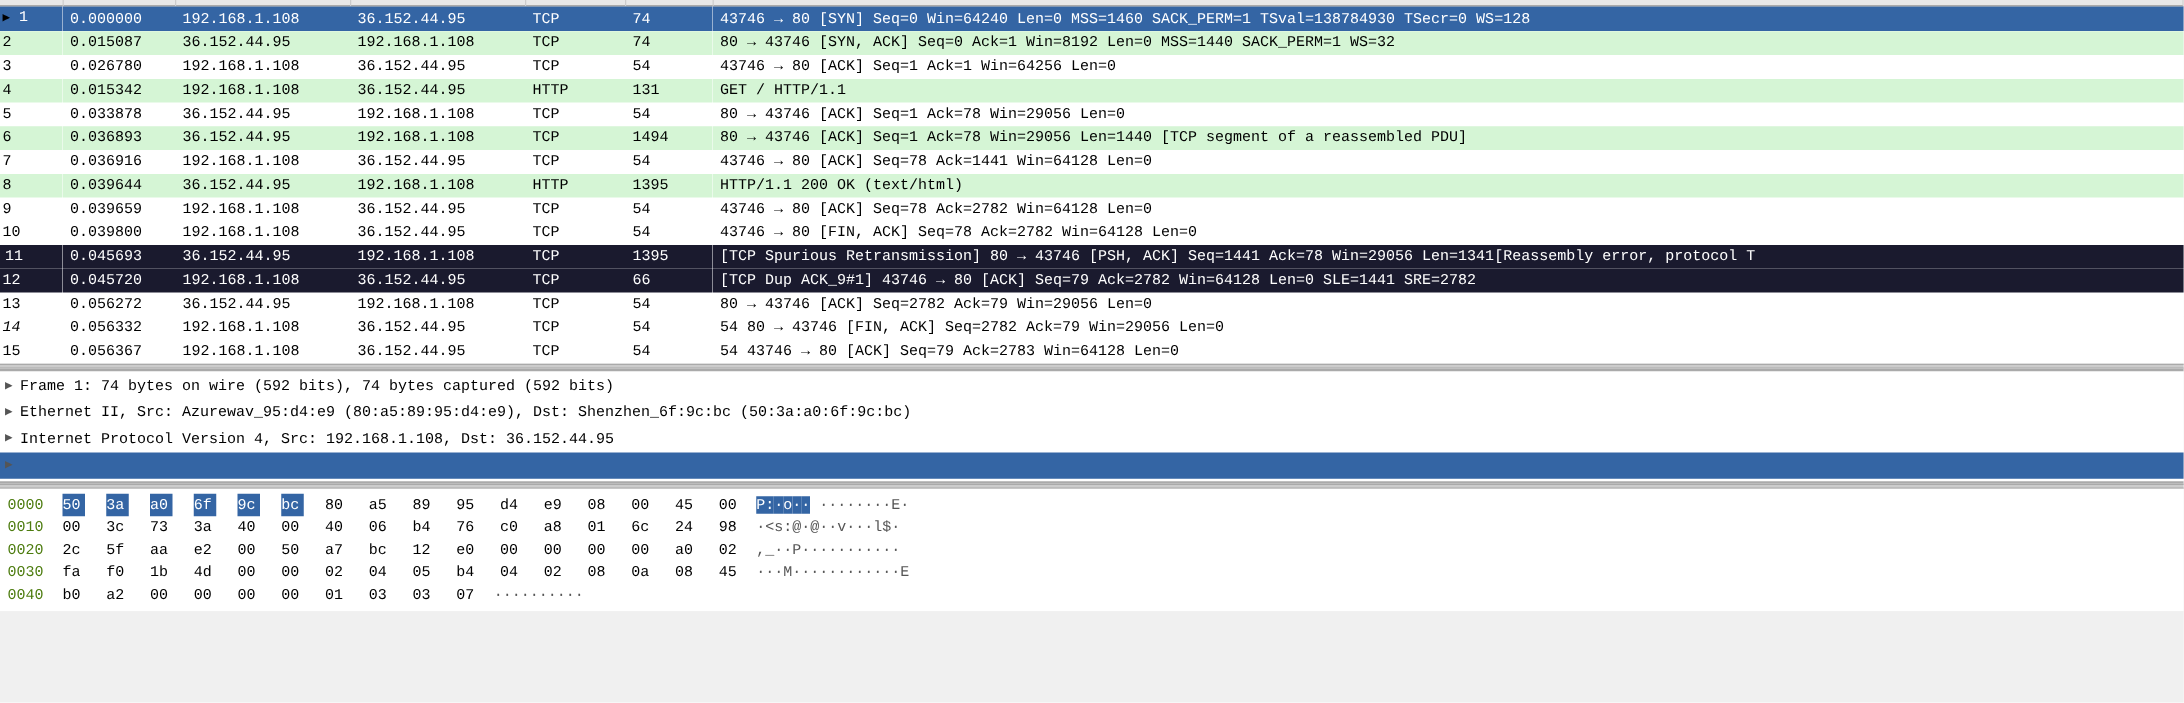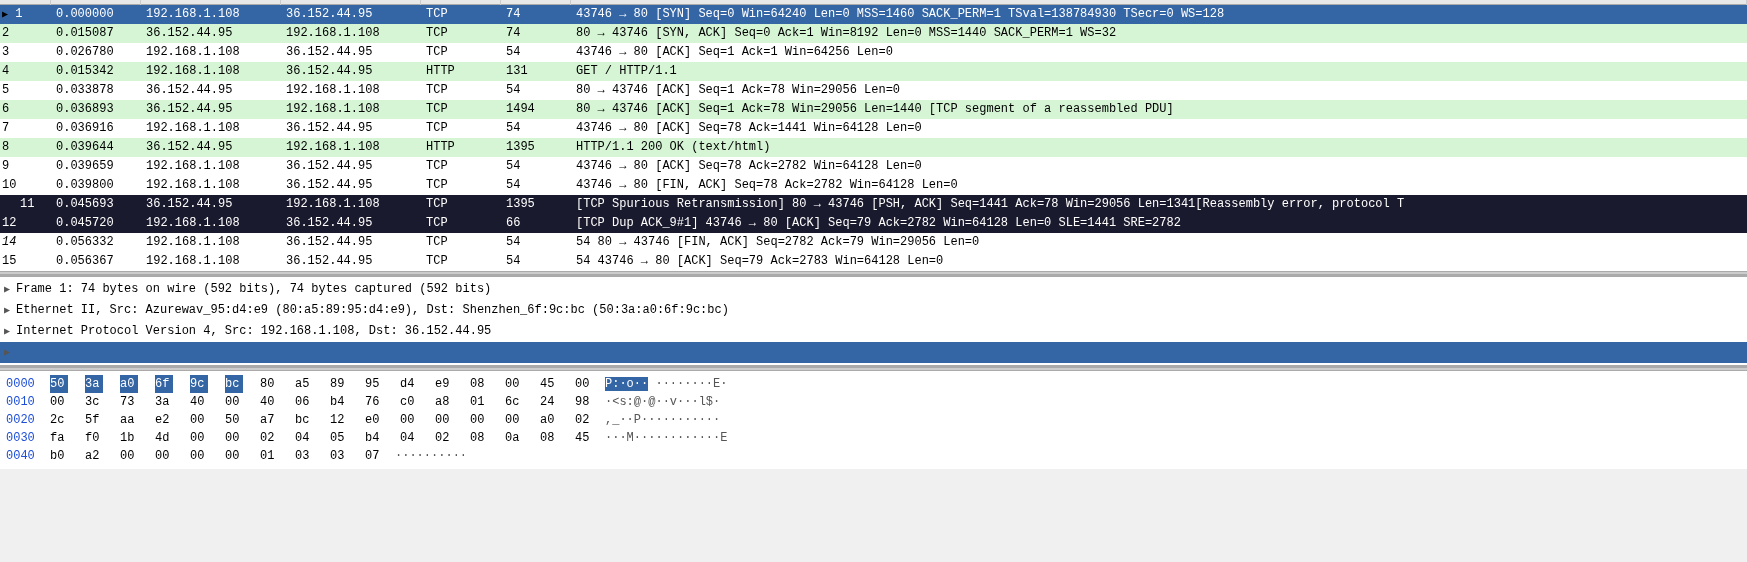--- a/index.html
+++ b/index.html
@@ -85,21 +85,21 @@
       padding: 4px 6px;
       font-size: 12px;
       line-height: 18px;
     }
     .hex-row {
       display: flex;
       align-items: baseline;
       gap: 8px;
     }
     .hex-offset {
-      color: #1d4ed8;
+      color: #4d7c0f;
       width: 36px;
       flex-shrink: 0;
     }
     .hex-bytes {
       display: flex;
       gap: 17px;
       flex-wrap: nowrap;
     }
     .hex-byte {
       display: inline-block;
@@ -227,36 +227,45 @@
         <tr class="row-white">
           <td style="padding-left: 2px;">  10</td>
           <td>0.039800</td>
           <td>192.168.1.108</td>
           <td>36.152.44.95</td>
           <td>TCP</td>
           <td>54</td>
           <td style="overflow: hidden; text-overflow: ellipsis; max-width: 900px;">43746 → 80 [FIN, ACK] Seq=78 Ack=2782 Win=64128 Len=0</td>
         </tr>
         <tr class="row-selected-dark">
-          <td style="padding-left: 20px;">  11</td>
+          <td style="padding-left: 4px;">  11</td>
           <td>0.045693</td>
           <td>36.152.44.95</td>
           <td>192.168.1.108</td>
           <td>TCP</td>
           <td>1395</td>
           <td style="overflow: hidden; text-overflow: ellipsis; max-width: 900px;">[TCP Spurious Retransmission] 80 → 43746 [PSH, ACK] Seq=1441 Ack=78 Win=29056 Len=1341[Reassembly error, protocol T</td>
         </tr>
         <tr class="row-selected-dark">
           <td style="padding-left: 2px;">  12</td>
           <td>0.045720</td>
           <td>192.168.1.108</td>
           <td>36.152.44.95</td>
           <td>TCP</td>
           <td>66</td>
           <td style="overflow: hidden; text-overflow: ellipsis; max-width: 900px;">[TCP Dup ACK_9#1]  43746 → 80 [ACK] Seq=79 Ack=2782 Win=64128 Len=0 SLE=1441 SRE=2782</td>
+        </tr>
+        <tr class="row-white">
+          <td style="padding-left: 2px;">  13</td>
+          <td>0.056272</td>
+          <td>36.152.44.95</td>
+          <td>192.168.1.108</td>
+          <td>TCP</td>
+          <td>54</td>
+          <td style="overflow: hidden; text-overflow: ellipsis; max-width: 900px;">80 → 43746 [ACK] Seq=2782 Ack=79 Win=29056 Len=0</td>
         </tr>
         <tr class="row-white">
           <td style="padding-left: 2px; font-style: italic;">  14</td>
           <td>0.056332</td>
           <td>192.168.1.108</td>
           <td>36.152.44.95</td>
           <td>TCP</td>
           <td>54</td>
           <td style="overflow: hidden; text-overflow: ellipsis; max-width: 900px;">54 80 → 43746 [FIN, ACK] Seq=2782 Ack=79 Win=29056 Len=0</td>
         </tr>

